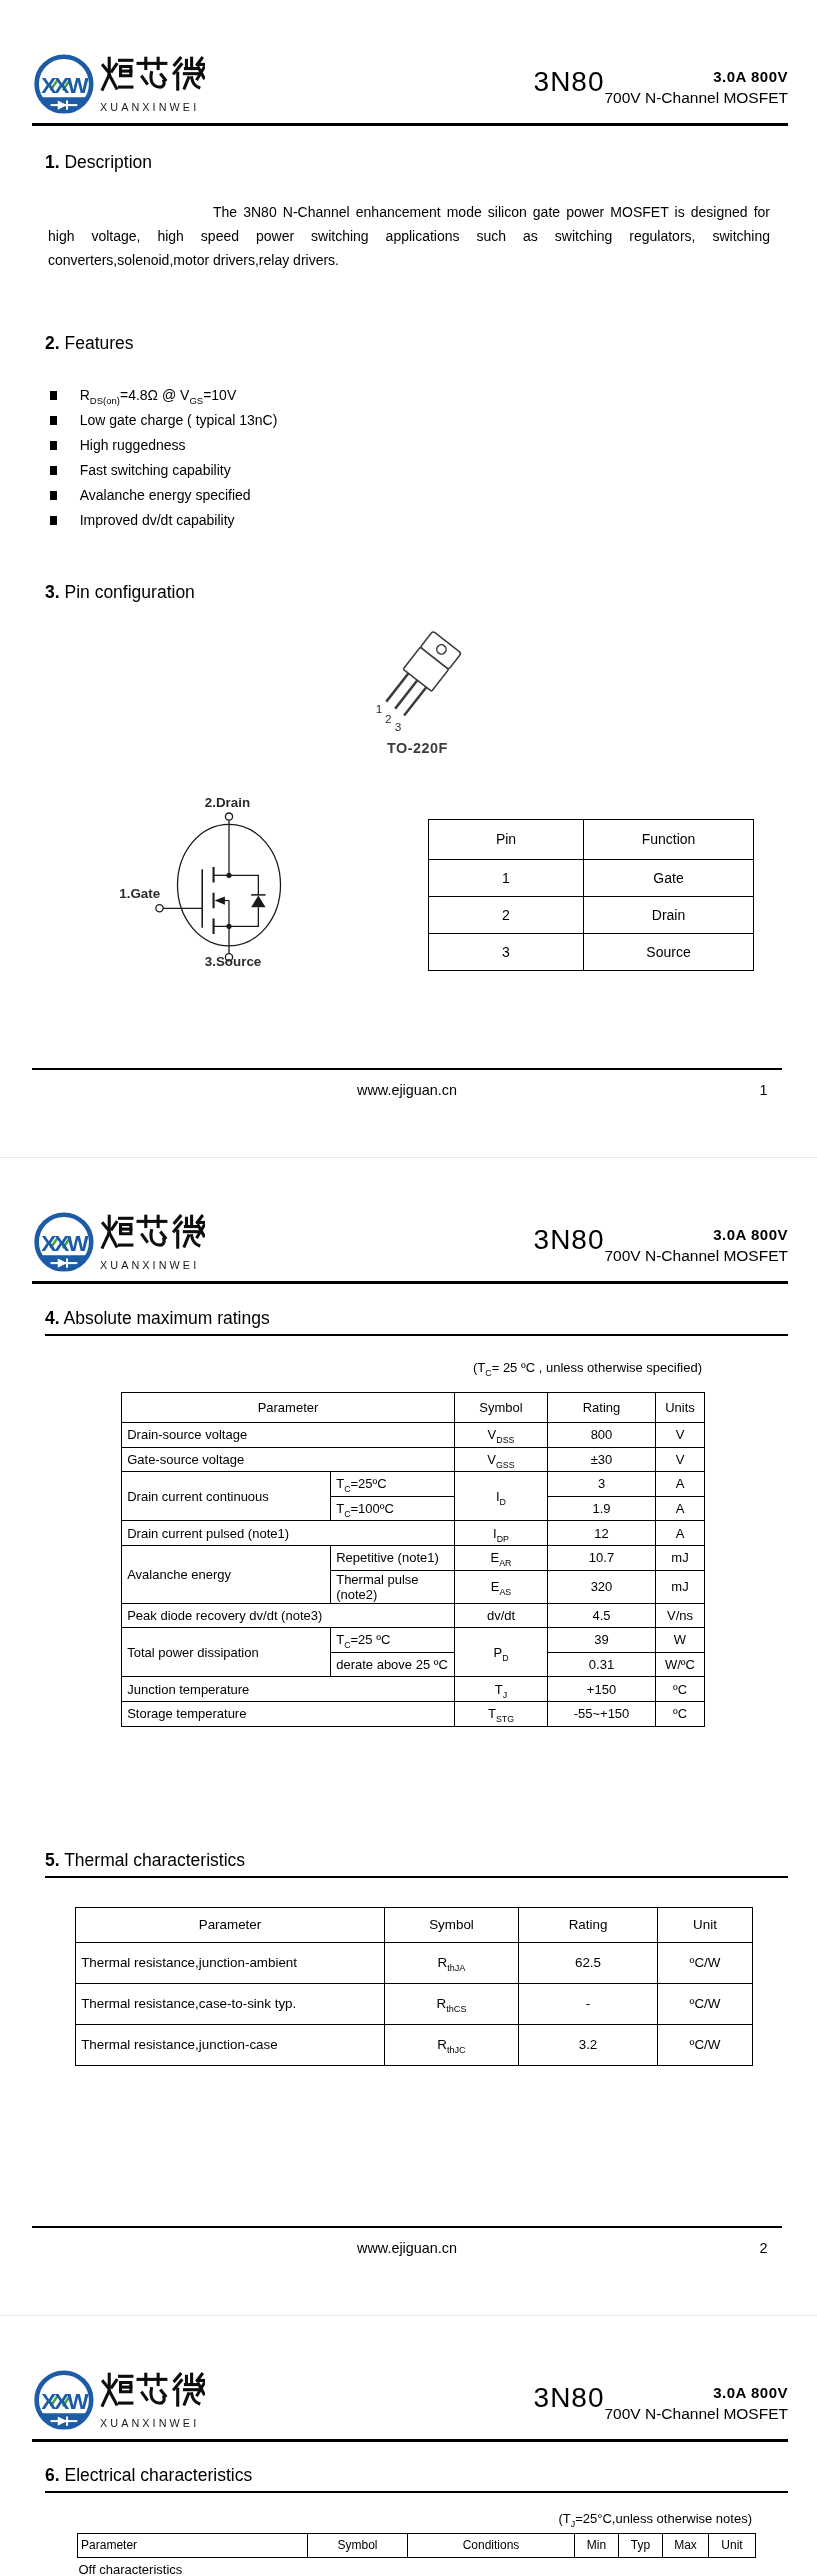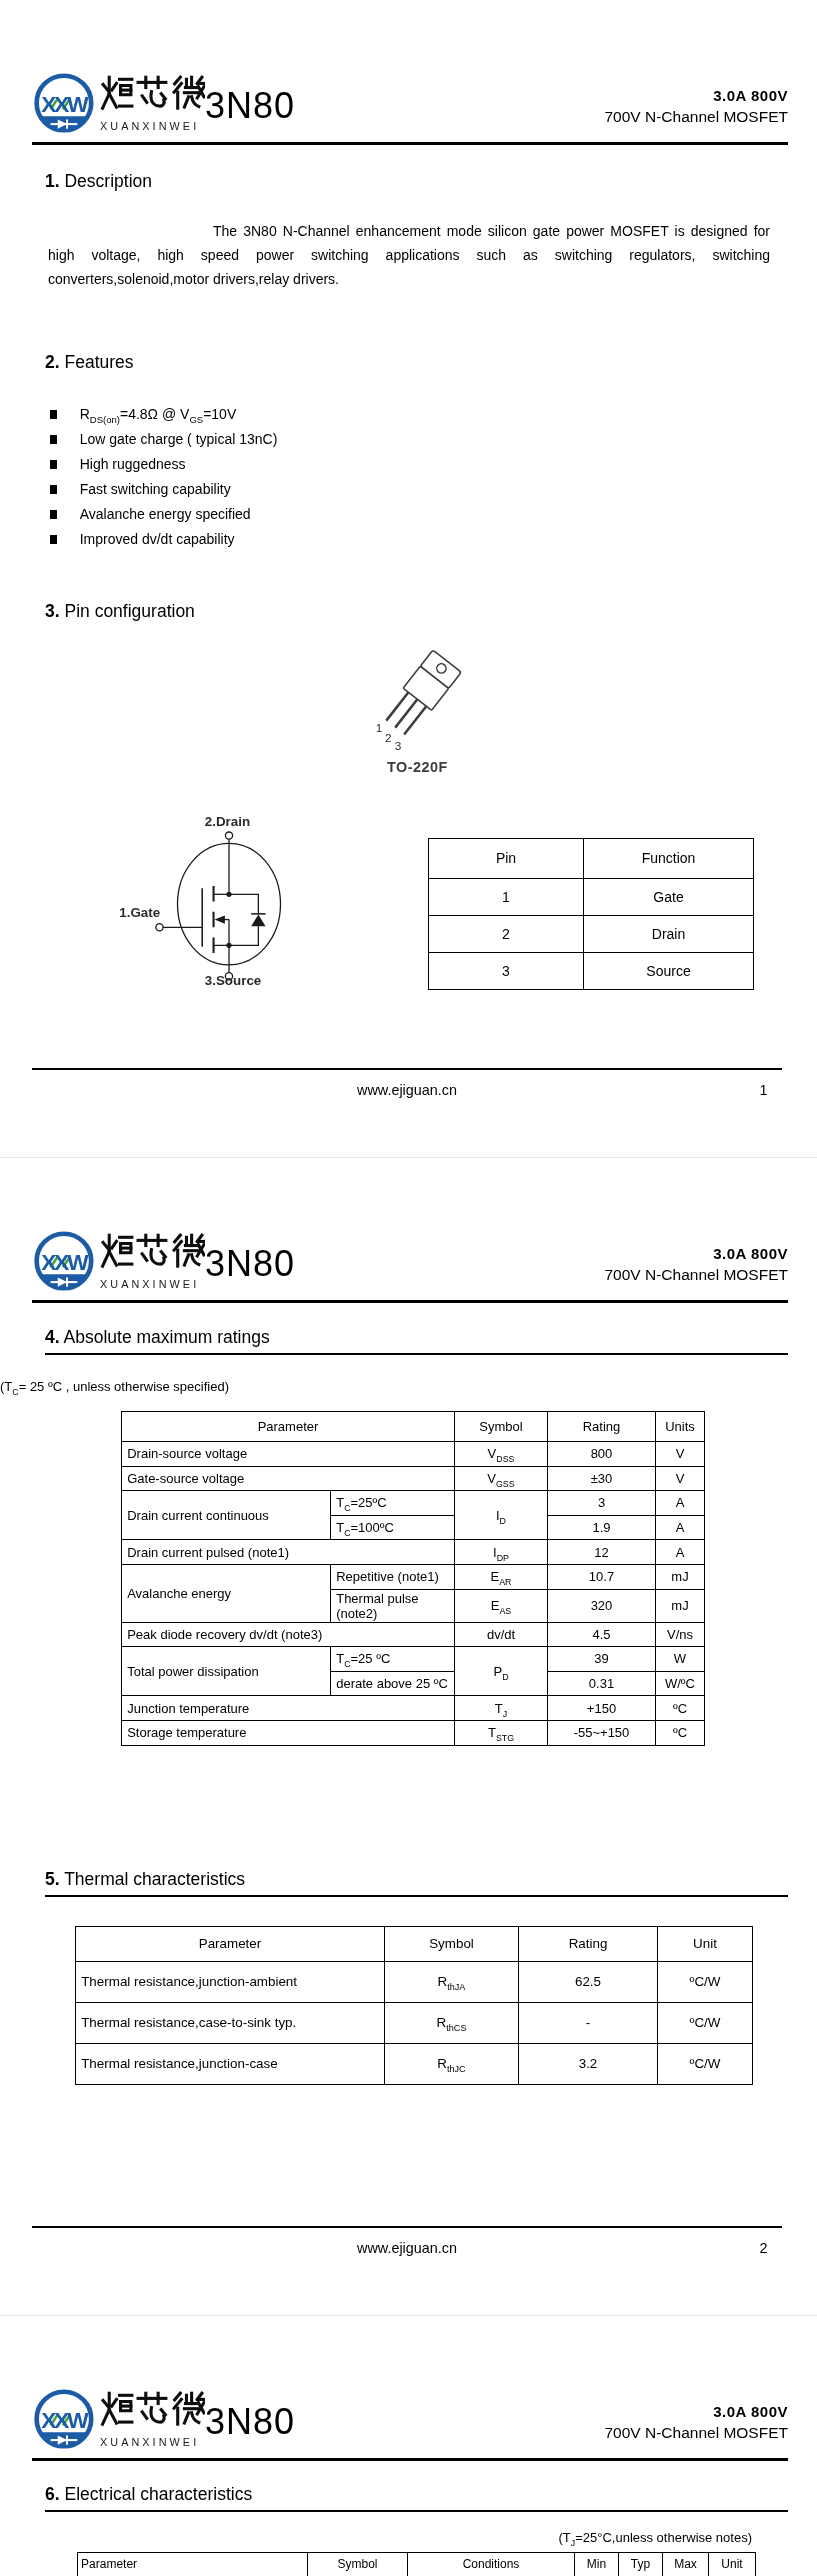--- a/index.html
+++ b/index.html
@@ -1,23 +1,23 @@
 <!DOCTYPE html>
 <html style="font-size:8.2px"><head>
 <meta charset="utf-8">
 <style>
   html,body{margin:0;padding:0;background:#fff;}
   body{width:818px;font-family:"Liberation Sans","DejaVu Sans",sans-serif;color:#000;}
   .page{position:relative;width:818px;height:1157px;overflow:hidden;background:#fff;}
   .page + .page{border-top:1px solid #e8e8e8;}
 
   
-  .page-header{display:flex;align-items:flex-start;padding:71px 30px 0 32px;}
+  .page-header{display:flex;align-items:flex-start;padding:52px 30px 0 32px;}
   .logo{width:173px;flex:0 0 auto;}
-  .part-number{flex:1;text-align:left;font-size:36px;font-weight:400;margin-top:14.4px;letter-spacing:1px;}
+  .part-number{flex:1;text-align:right;font-size:28px;font-weight:400;margin-top:14.4px;letter-spacing:1px;}
   .ratings{flex:0 0 auto;text-align:right;margin-top:15.5px;}
   .ratings .r1{font-weight:bold;font-size:15px;letter-spacing:0.5px;}
   .ratings .r2{font-size:15.5px;margin-top:4.1px;}
   .header-rule{height:2.6px;background:#000;margin:4.1px 30px 0 32px;}
 
   
   .heading{font-size:17.5px;white-space:nowrap;}
   .heading .num{font-weight:bold;}
   .heading .lbl{font-weight:normal;}
   .section-rule{height:2.1px;background:#000;margin:5.2px 30px 0 45px;}
@@ -43,21 +43,21 @@
   table.dt{border-collapse:collapse;table-layout:fixed;}
   .dt th,.dt td{border:1px solid #000;text-align:center;vertical-align:middle;font-weight:normal;padding:1px 4.1px;word-wrap:break-word;}
   .dt .l{text-align:left;padding-left:5.2px;}
   .dt tr.group th,.dt tr.group td{border-left:none;border-right:none;border-top:1px solid #000;border-bottom:1px solid #000;text-align:left;padding:2.1px 1px;}
 
   .pin-table{border:1.5px solid #000;font-size:14px;}
   .pin-table th{height:37px;}
   .pin-table td{height:34px;}
 
   .table-caption{font-size:13px;}
-  .cap-abs{text-align:left;margin:24px 116px 17px 0;}
+  .cap-abs{text-align:right;margin:24px 116px 17px 0;}
   .cap-elec{text-align:right;margin:18.5px 66px 0 0;}
 
   .abs-table{margin:10.3px 0 0 121px;border:1.5px solid #000;font-size:13px;}
   .abs-table th{height:27px;}
   .abs-table td{height:21.6px;}
 
   .thermal-table{margin:29px 0 0 75px;border:1.5px solid #000;font-size:13.4px;}
   .thermal-table th{height:32px;}
   .thermal-table td{height:38px;}
 

